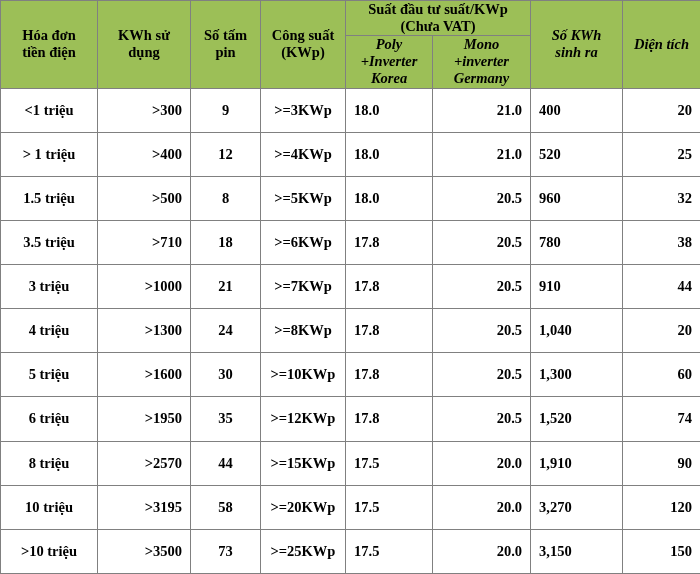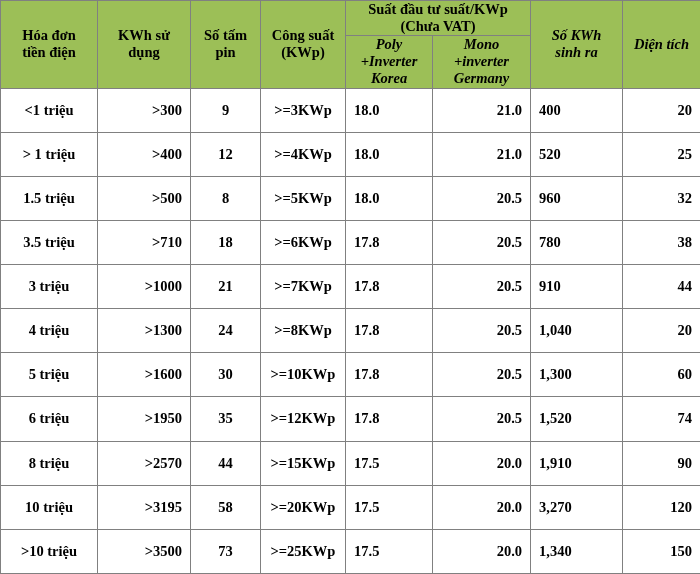--- a/index.html
+++ b/index.html
@@ -203,17 +203,17 @@
         <td class="c-kwh-gen">3,270</td>
         <td class="c-area it">120</td>
       </tr>
       <tr>
         <td class="c-bill">&gt;10 triệu</td>
         <td class="c-kwh-used">&gt;3500</td>
         <td class="c-panels">73</td>
         <td class="c-power">&gt;=25KWp</td>
         <td class="c-poly">17.5</td>
         <td class="c-mono">20.0</td>
-        <td class="c-kwh-gen">1,340</td>
+        <td class="c-kwh-gen">3,150</td>
         <td class="c-area it">150</td>
       </tr>
     </tbody>
 </table>
 
 </body></html>

